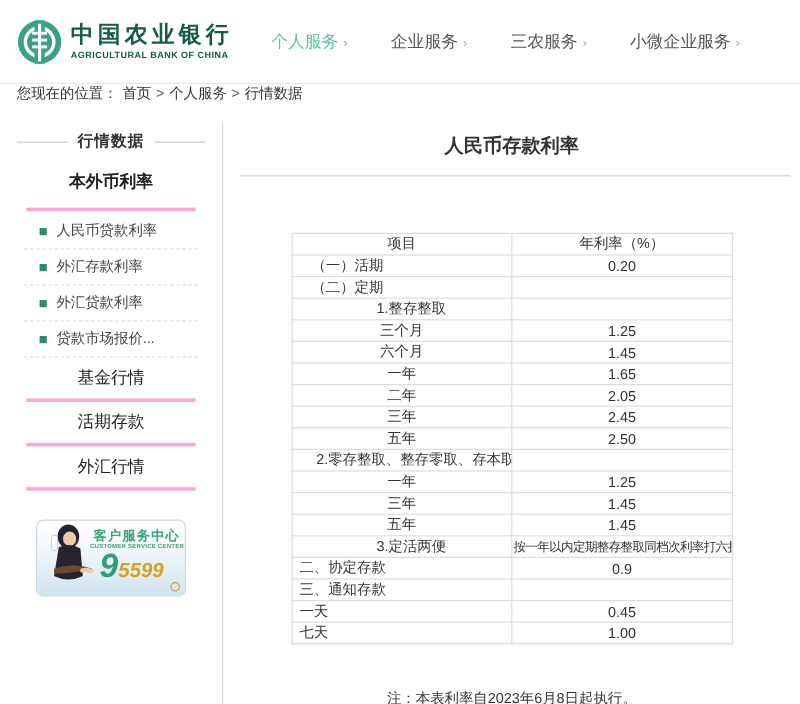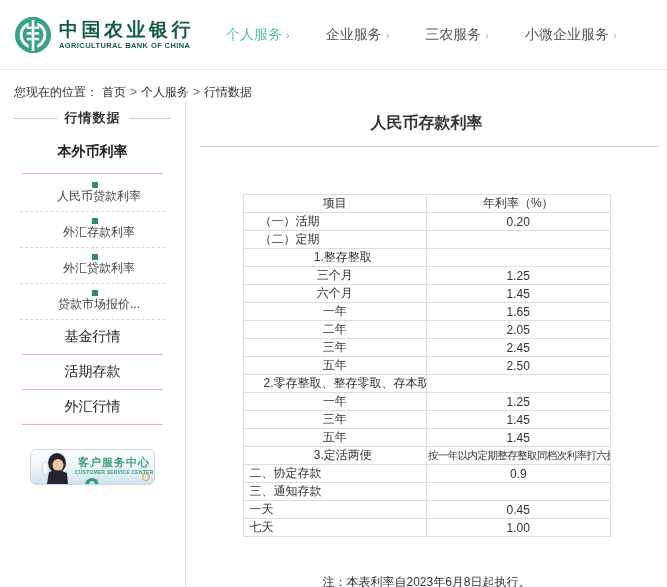--- a/index.html
+++ b/index.html
@@ -14,42 +14,42 @@
   .logo-text { margin-left:7px; }
   .logo-cn { font-size:19px; font-weight:bold; color:#145c49; letter-spacing:3.5px; line-height:22px; white-space:nowrap; }
   .logo-en { font-size:7.5px; font-weight:bold; color:#145c49; letter-spacing:.4px; line-height:9px; white-space:nowrap; }
   nav { display:flex; margin-left:32px; gap:36px; font-size:14px; }
   .nav-item { color:#555; cursor:pointer; white-space:nowrap; }
   .nav-item .chev { color:#a9a9a9; font-size:11px; margin-left:4px; }
   .nav-item.active { color:#5cbfa3; }
   .nav-item.active .chev { color:#5cbfa3; }
 
   
-  .breadcrumb { height:31px; display:flex; align-items:flex-end; padding-left:14px; font-size:12px; color:#333; }
+  .breadcrumb { height:31px; display:flex; align-items:flex-start; padding-left:14px; font-size:12px; color:#333; }
   .breadcrumb .crumb { cursor:pointer; }
   .breadcrumb .sep { color:#666; margin:0 4px; }
   .breadcrumb .prefix { margin-right:4px; }
 
   
   .body { display:flex; height:499px; }
   aside { width:186px; flex:0 0 186px; border-right:1px solid #ddd; padding-top:8px; }
   main { flex:1; padding-top:12px; }
 
   
   .side-title { display:flex; align-items:center; margin:0 14px; font-size:13px; font-weight:bold; color:#333; height:18px; }
   .side-title::before,.side-title::after { content:""; flex:1; height:1px; background:#ccc; }
   .side-title span { padding:0 8px; letter-spacing:1px; }
-  .side-group { margin:0 22px; text-align:center; font-size:14px; color:#222; border-bottom:1px solid #f9a8d4; padding:8px 0; cursor:pointer; }
+  .side-group { margin:0 22px; text-align:center; font-size:14px; color:#222; border-bottom:3px solid #f9a8d4; padding:8px 0; cursor:pointer; }
   .side-group.first { font-weight:bold; padding:16px 0 12px; cursor:default; }
   .side-menu { margin:2px 20px 0; }
-  .side-item { display:flex; align-items:center; padding:6px 0 6px 13px; border-bottom:1px dashed #d9d9d9; font-size:12px; color:#444; cursor:pointer;flex-direction:column; }
+  .side-item { display:flex; align-items:center; padding:6px 0 6px 13px; border-bottom:1px dashed #d9d9d9; font-size:12px; color:#444; cursor:pointer; }
   .bullet { width:6px; height:6px; background:#2e8b74; margin-right:8px; flex:0 0 6px; }
 
   
-  .cs-banner { position:relative; width:125px; height:36px; margin:24px auto 0; border:1px solid #ccd8e0; border-radius:6px;
+  .cs-banner { position:relative; width:125px; height:64px; margin:24px auto 0; border:1px solid #ccd8e0; border-radius:6px;
     background:linear-gradient(180deg,#ffffff 0%,#eef6fa 45%,#cfe3ef 100%); overflow:hidden; cursor:pointer; }
   .cs-art { position:absolute; left:0; top:0; }
   .cs-cn { position:absolute; left:47px; top:5px; font-size:11px; font-weight:bold; color:#3fa276; letter-spacing:1px; white-space:nowrap; }
   .cs-en { position:absolute; left:44px; top:19px; font-size:5px; font-weight:bold; color:#3fa276; white-space:nowrap; letter-spacing:.2px; }
   .cs-phone { position:absolute; left:52px; top:22px; white-space:nowrap; }
   .cs-phone .big9 { font-size:28px; font-weight:bold; color:#2f9e77; font-style:italic; }
   .cs-phone .rest { font-size:17px; font-weight:bold; color:#d9a021; font-style:italic; letter-spacing:0; }
   .cs-dot { position:absolute; right:4px; bottom:3px; width:8px; height:8px; border:1.5px solid #d9a021; border-radius:50%; }
 
   

